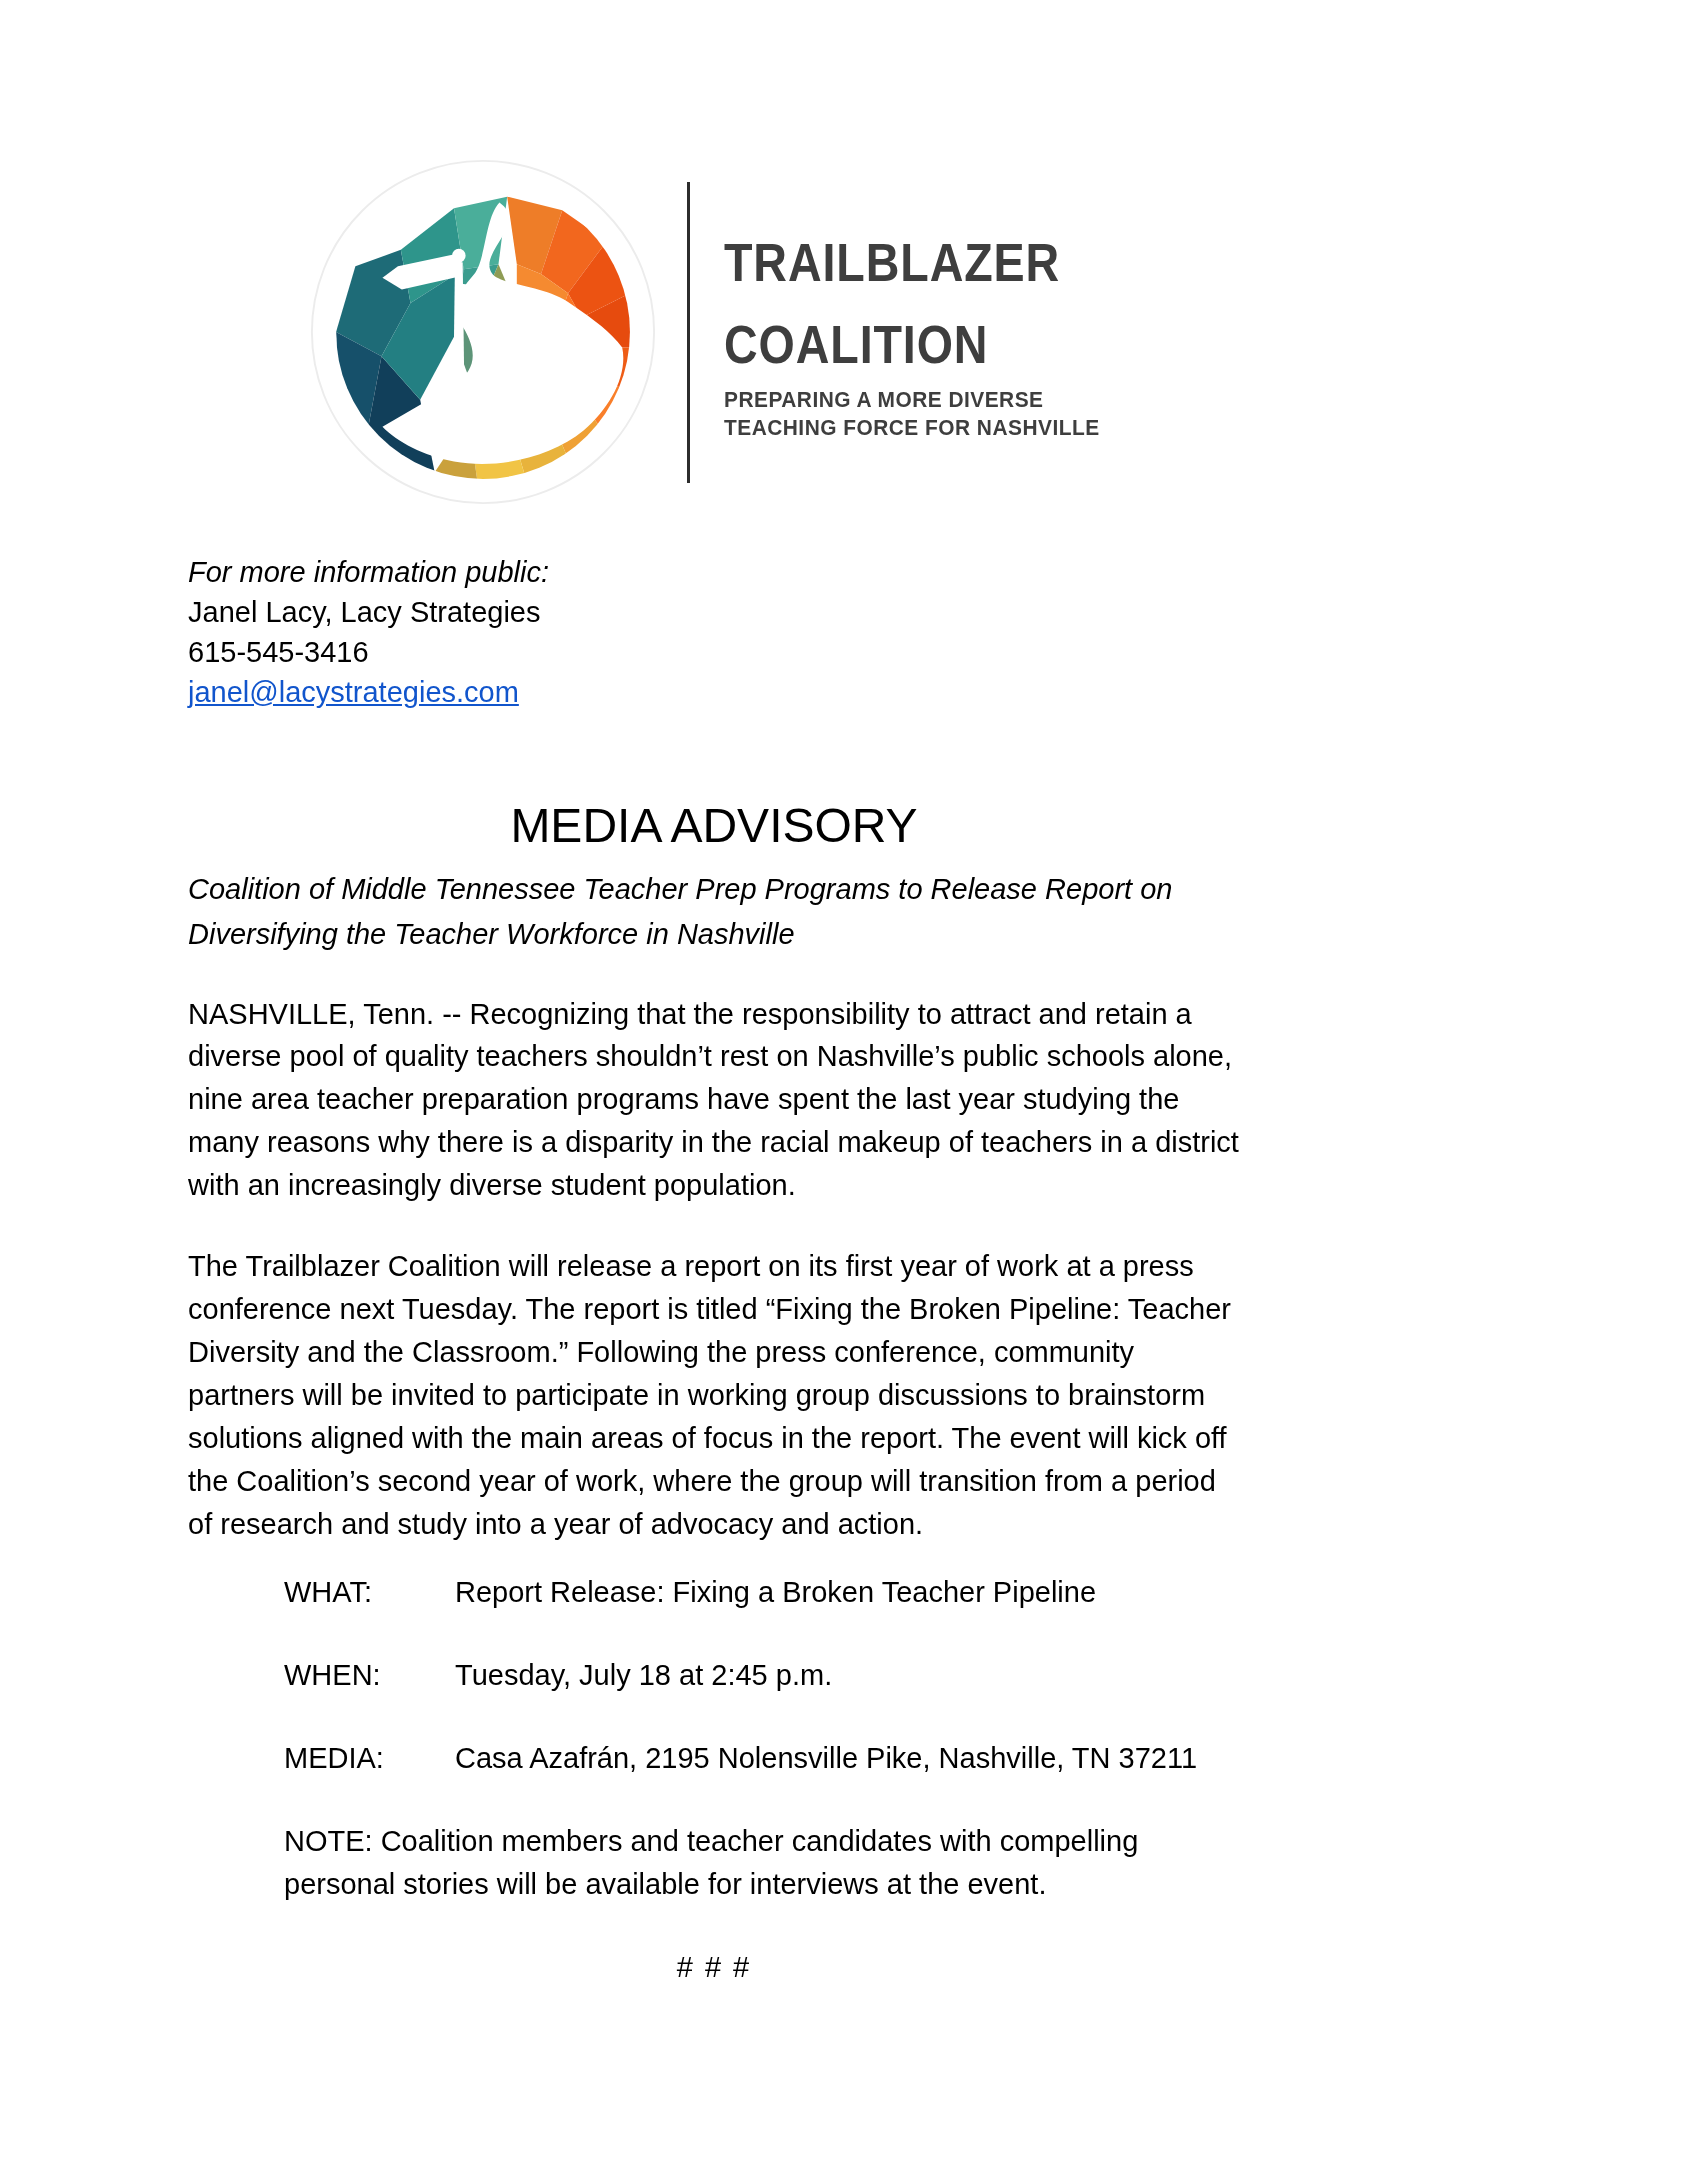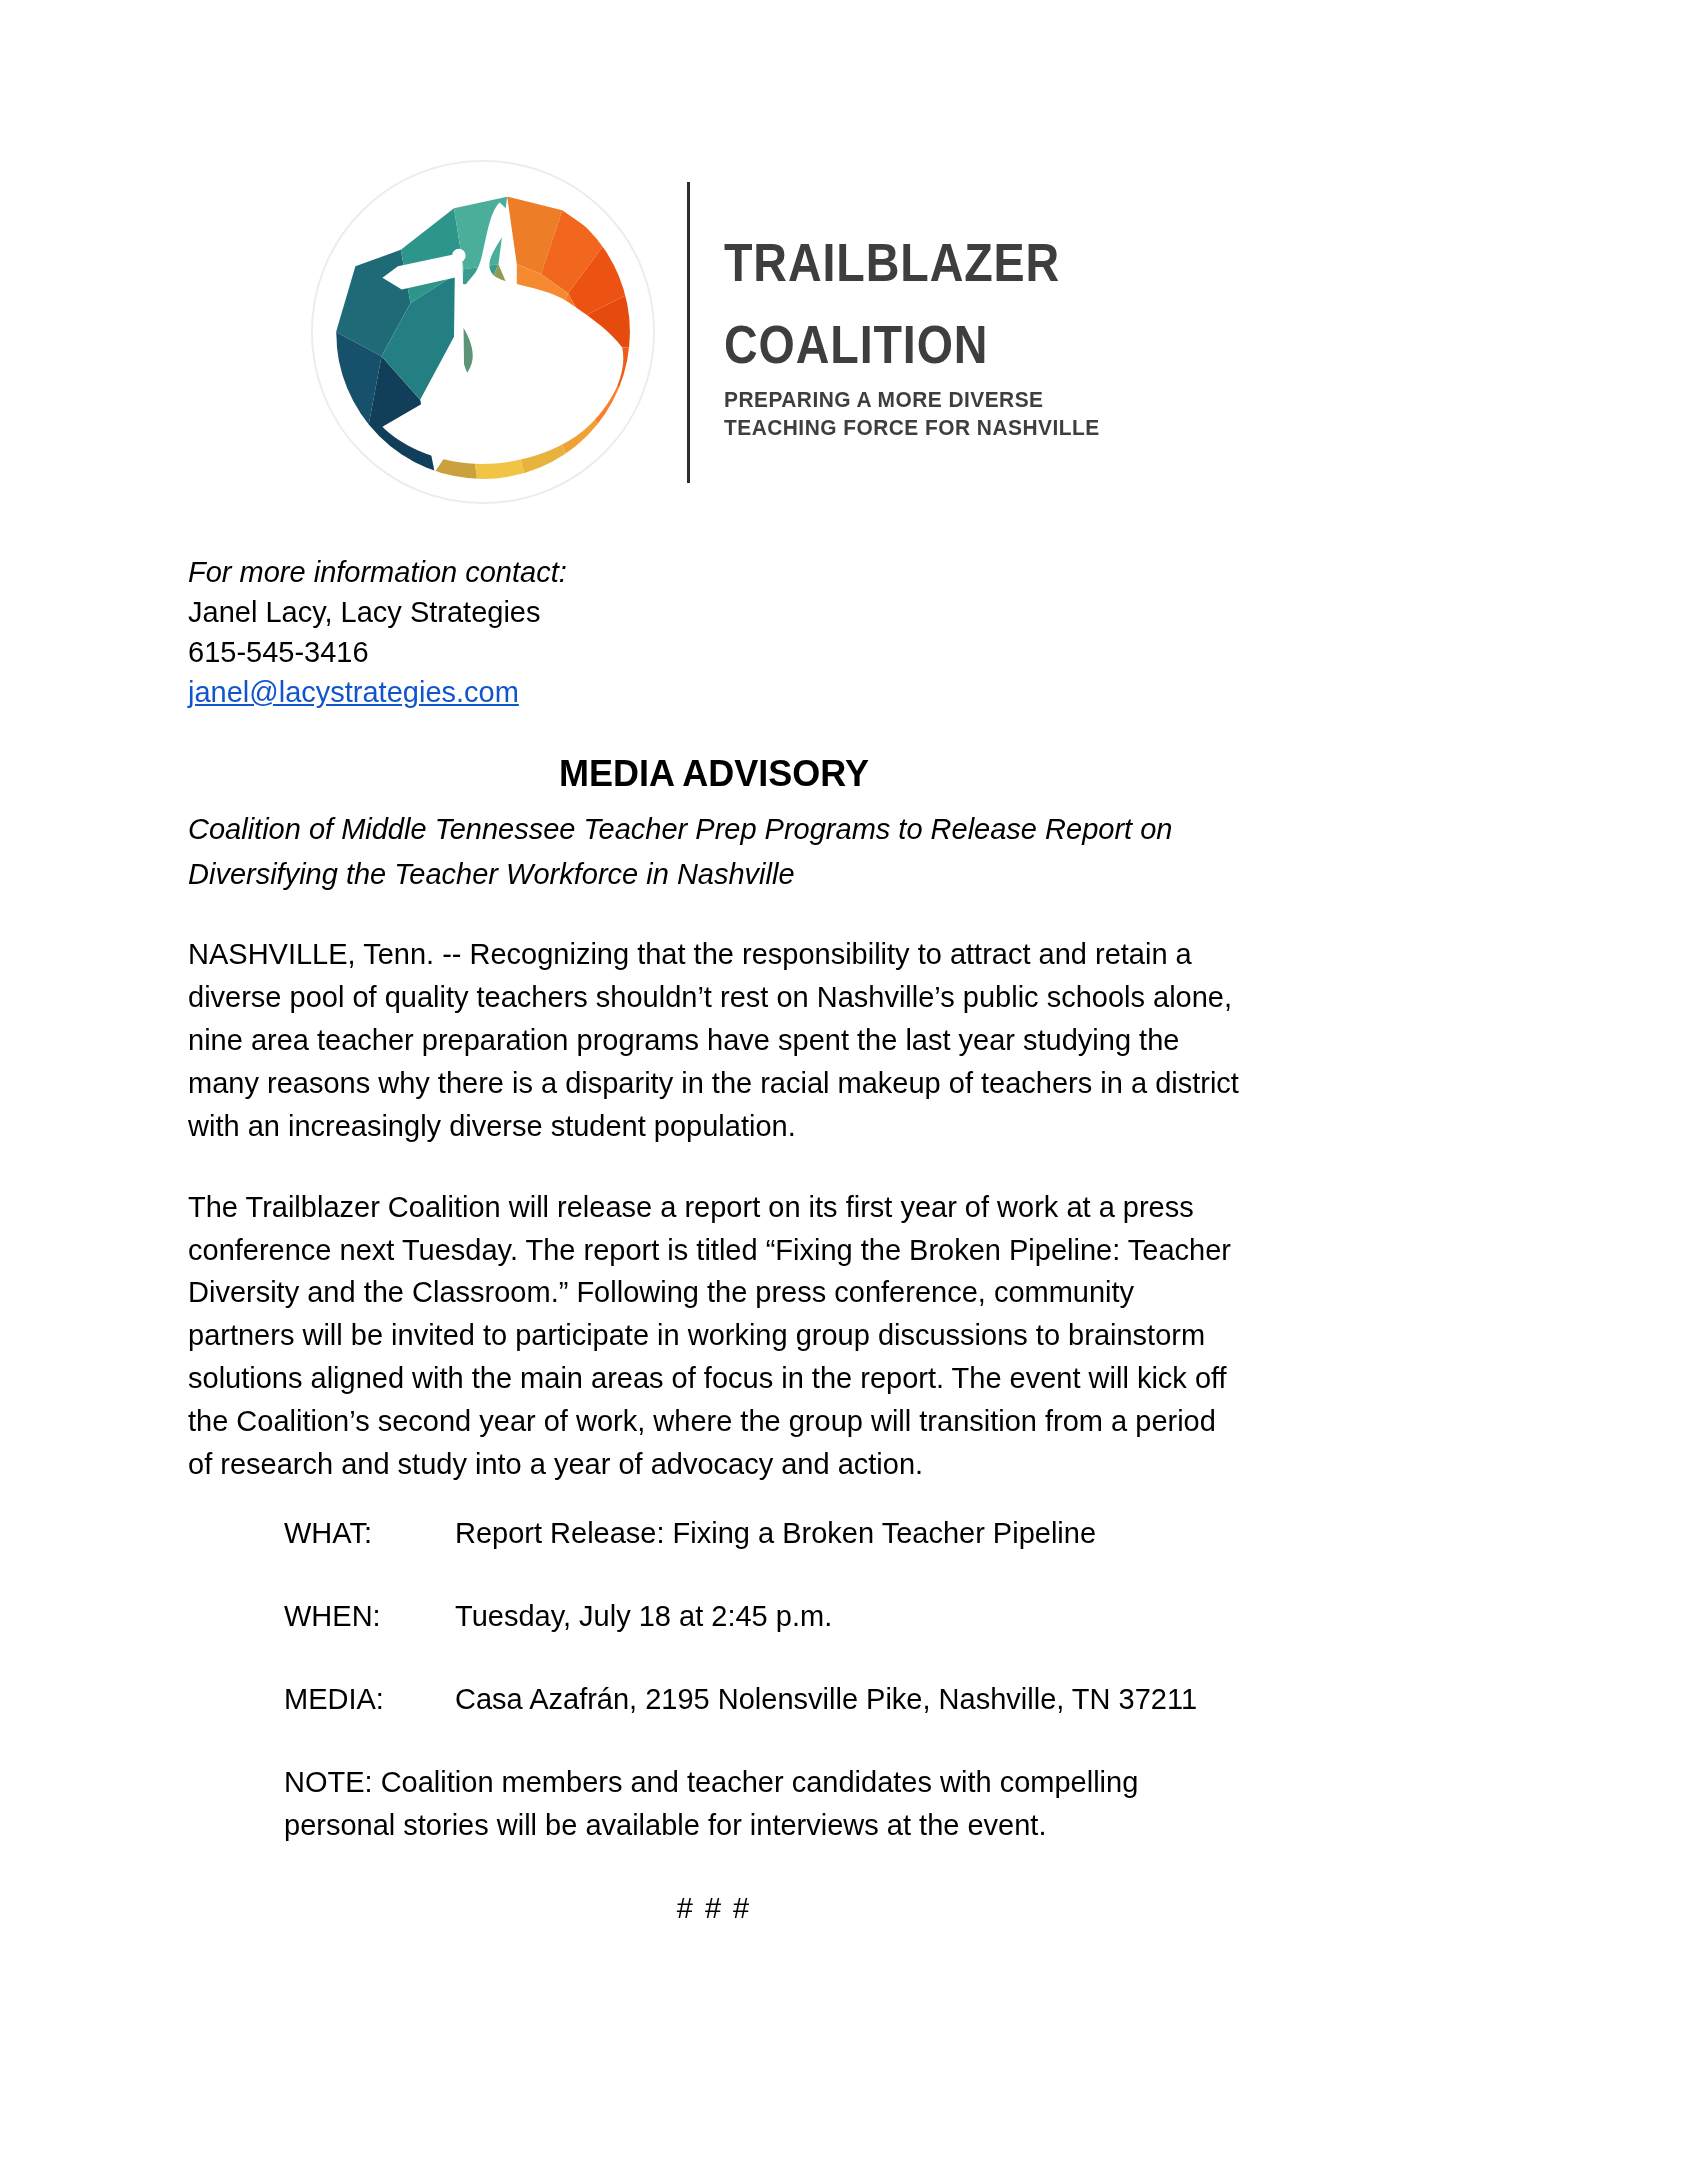--- a/index.html
+++ b/index.html
@@ -17,21 +17,21 @@
   .brand-title .sq{display:inline-block;transform:scaleX(.88);transform-origin:left center;white-space:nowrap;}
   .brand-tagline{font-size:22px;font-weight:700;color:#3e3e3e;line-height:1.27;letter-spacing:0.5px;}
   .brand-tagline .ln{display:block;}
   .brand-tagline .sq{display:inline-block;transform:scaleX(.95);transform-origin:left center;white-space:nowrap;}
   
   .content{padding:0 188px;font-size:29px;line-height:1.48;}
   .release{margin-top:34px;font-weight:700;}
   .contact{margin-top:46px;line-height:1.38;}
   .contact-intro{font-style:italic;}
   .email-link{color:#1155cc;text-decoration:underline;cursor:pointer;}
-  .advisory-title{margin-top:40px;text-align:center;font-weight:700;font-size:36px;line-height:1.2;}
+  .advisory-title{margin-top:85px;text-align:center;font-weight:400;font-size:48px;line-height:1.2;}
   .advisory-subtitle{margin-top:12px;text-align:left;font-style:italic;line-height:1.55;}
   .advisory-subtitle .ln{display:block;}
   .para{margin-top:36px;}
   .para + .para{margin-top:38px;}
   .details{margin-top:26px;}
   .detail-row{display:flex;margin-bottom:40px;padding-left:96px;}
   .detail-label{flex:0 0 171px;}
   .detail-value{flex:1;}
   .note{padding-left:96px;max-width:1203px;}
   .endmark{margin-top:40px;text-align:center;letter-spacing:2px;}
@@ -109,21 +109,21 @@
         <span class="ln"><span class="sq">PREPARING A MORE DIVERSE</span></span>
         <span class="ln"><span class="sq">TEACHING FORCE FOR NASHVILLE</span></span>
       </div>
     </div>
   </div>
 
   <div class="content">
 
 
     <div class="contact">
-      <div class="contact-intro">For more information contact:</div>
+      <div class="contact-intro">For more information public:</div>
       <div>Janel Lacy, Lacy Strategies</div>
       <div>615-545-3416</div>
       <div><a class="email-link">janel@lacystrategies.com</a></div>
     </div>
 
     <div class="advisory-title">MEDIA ADVISORY</div>
     <div class="advisory-subtitle">
       <span class="ln">Coalition of Middle Tennessee Teacher Prep Programs to Release Report on</span>
       <span class="ln">Diversifying the Teacher Workforce in Nashville</span>
     </div>

